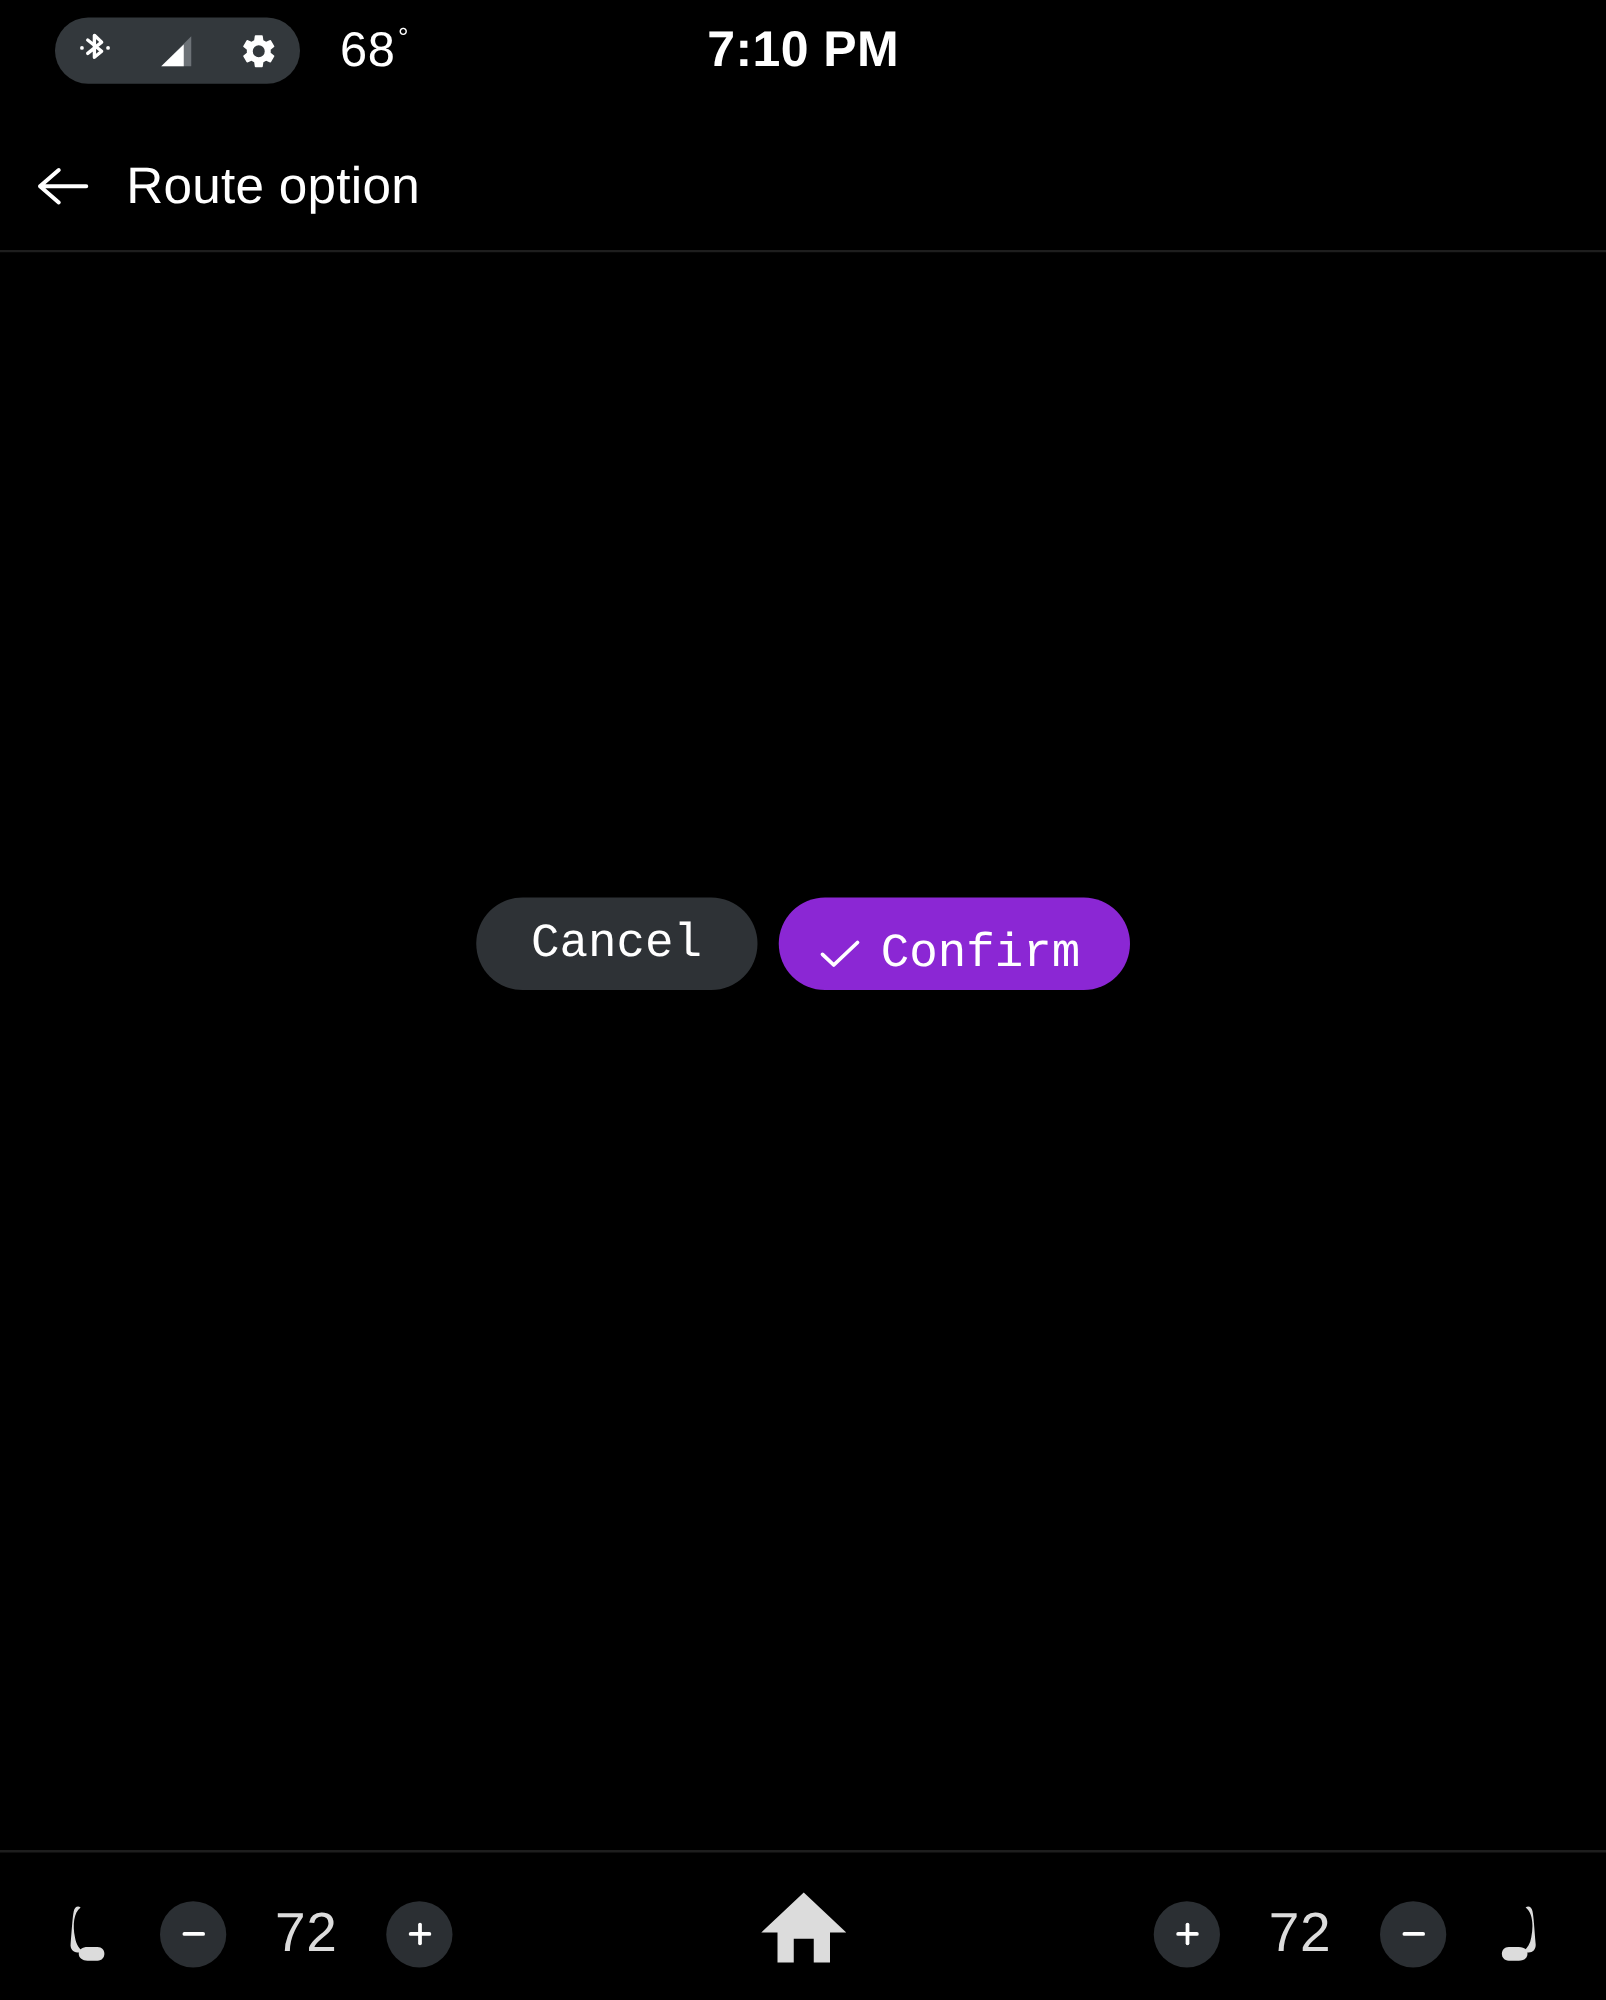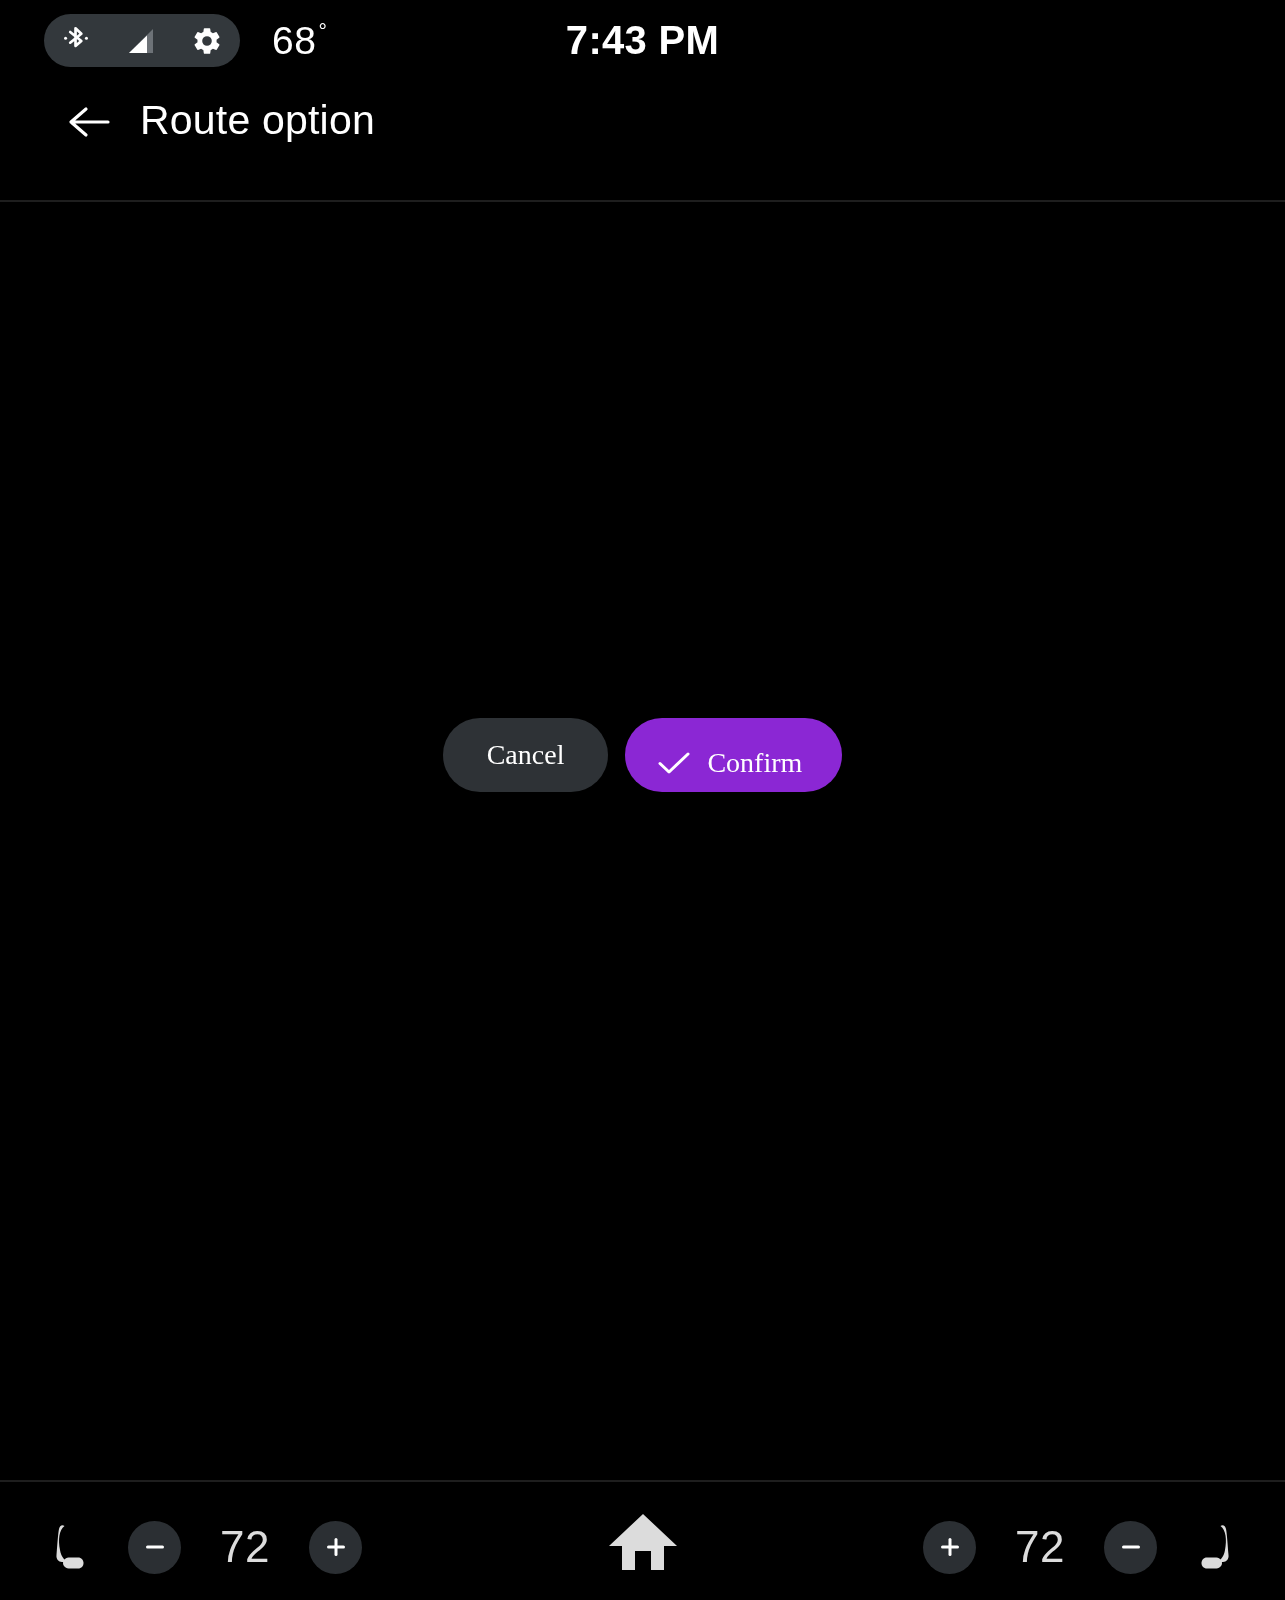--- a/index.html
+++ b/index.html
@@ -60,22 +60,22 @@
     font-weight:700;
     letter-spacing:0.3px;
   }
 
   
   #app-header {
     position:relative;
     height:105px;
     flex:0 0 105px;
     background:#000;
-    display:flex; 
-    padding-left:64px;
+    display:flex; align-items:center;
+    padding-left:25px;
     border-bottom:2px solid #1e1e1e;
   }
   #back-button {
     width:50px; height:50px;
     display:flex; align-items:center; justify-content:center;
     cursor:pointer;
     flex:0 0 50px;
   }
   #page-title {
     color:#fff;
@@ -113,22 +113,22 @@
     margin-top:36px;
     display:flex; align-items:center;
     gap:17px;
   }
   .dlg-btn {
     height:74px;
     border:none;
     border-radius:37px;
     display:flex; align-items:center; justify-content:center;
     cursor:pointer;
-    font-family:Liberation Serif, serif;
-    font-size:28px;
+    font-family:Liberation Mono, monospace;
+    font-size:38px;
     font-weight:400;
     color:#fff;
     padding:0 44px;
     white-space:nowrap;
   }
   #cancel-button { background:#2e3236; }
   #confirm-button {
     background:#8b27d4;
     padding:16px 40px 0 32px;
     gap:16px;
@@ -210,21 +210,21 @@
         </svg>
       </span>
     </div>
 
     <div id="status-temp">
       <span>68</span>
         <span class="deg">°</span>
     </div>
 
     <div id="status-clock">
-      <span>7:43 PM</span>
+      <span>7:10 PM</span>
     </div>
   </div>
 
   <div id="app-header">
     <div id="back-button">
       <svg width="44" height="36" viewBox="0 0 44 36">
         <path d="M19 5 L4 18 L19 31 M4 18 L41 18" fill="none" stroke="#ffffff" stroke-width="3.2" stroke-linecap="round" stroke-linejoin="round"></path>
       </svg>
     </div>
     <div id="page-title">Route option</div>

